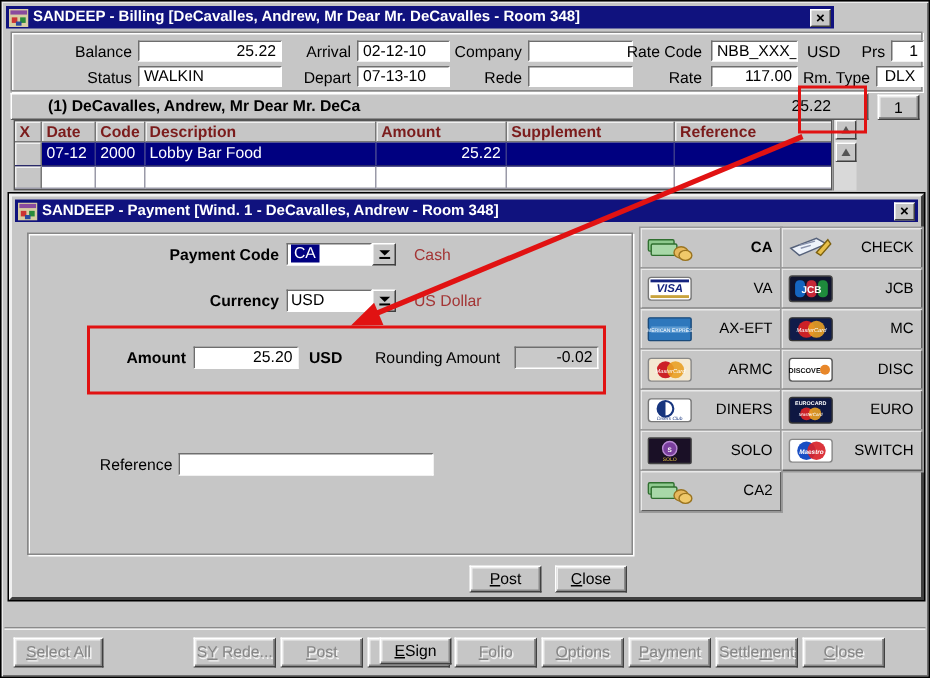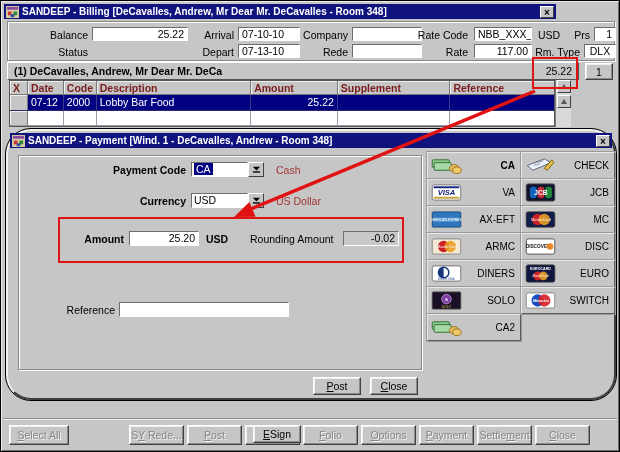--- a/index.html
+++ b/index.html
@@ -26,21 +26,21 @@
     border:1px solid;border-color:#6e6e6e #fff #fff #6e6e6e;
     padding:0 3px;white-space:nowrap;overflow:hidden;}
   .fld.ro{background:#c9c9c9;}
   .btn{position:absolute;background:var(--grey);text-align:center;
     border:1px solid;border-color:#fff #404040 #404040 #fff;
     box-shadow:inset -1px -1px 0 #8a8a8a, inset 1px 1px 0 #efefef;
     line-height:16px;cursor:default;white-space:nowrap;}
   .btn.dis{color:#868686;text-shadow:1px 1px 0 #f2f2f2;}
   .key{text-decoration:underline;}
   .tabbar{position:absolute;background:var(--grey);display:flex;align-items:center;
-    border:1px solid;border-color:#fff #555 #555 #fff;padding:0 6px;font-size:10.5px;}
+    border:1px solid;border-color:#fff #555 #555 #fff;padding:0 24px;font-size:10.5px;}
   .table{position:absolute;background:#fff;border:1px solid #555;}
   .trow{display:flex;}
   .tcell{border-right:1px solid #9a9aa8;border-bottom:1px solid #9a9aa8;
     padding:1px 3px;white-space:nowrap;overflow:hidden;height:100%;}
   .thead .tcell{background:var(--grey);color:var(--maroon);font-weight:bold;
     border-right:1px solid #777;border-bottom:1px solid #777;
     box-shadow:inset 1px 1px 0 #f0f0f0;}
   .selrow .tcell{background:var(--sel);color:#fff;border-right-color:#3a3a8a;border-bottom-color:#2a2a6a;}
   .xcell{background:var(--grey) !important;box-shadow:inset 1px 1px 0 #f0f0f0;border-right:1px solid #777 !important;}
   .sbar{position:absolute;background:#d9d9d9;border-left:1px solid #808080;}
@@ -87,30 +87,31 @@
         </svg>
     </span>
     <span class="ttext">SANDEEP - Billing [DeCavalles, Andrew, Mr Dear Mr. DeCavalles - Room 348]</span>
     <span class="xbtn">×</span>
   </div>
 
   <div class="gbox" style="left:6px;top:20px;width:608px;height:40px;">
     <div class="lbl r" style="left:26px;top:6px;width:54px;">Balance</div>
     <div class="fld r" style="left:84px;top:5px;width:96px;">25.22</div>
     <div class="lbl r" style="left:184px;top:6px;width:42px;">Arrival</div>
-    <div class="fld" style="left:230px;top:5px;width:62px;">07-10-10</div>
+    <div class="fld" style="left:230px;top:5px;width:62px;">02-12-10</div>
     <div class="lbl r" style="left:292px;top:6px;width:48px;">Company</div>
     <div class="fld" style="left:344px;top:5px;width:70px;"></div>
     <div class="lbl r" style="left:400px;top:6px;width:60px;">Rate Code</div>
     <div class="fld" style="left:466px;top:5px;width:58px;">NBB_XXX_I</div>
     <div class="lbl" style="left:530px;top:6px;width:26px;">USD</div>
     <div class="lbl r" style="left:554px;top:6px;width:28px;">Prs</div>
     <div class="fld r" style="left:586px;top:5px;width:22px;">1</div>
 
     <div class="lbl r" style="left:26px;top:23px;width:54px;">Status</div>
+    <div class="fld" style="left:84px;top:22px;width:96px;">WALKIN</div>
     <div class="lbl r" style="left:184px;top:23px;width:42px;">Depart</div>
     <div class="fld" style="left:230px;top:22px;width:62px;">07-13-10</div>
     <div class="lbl r" style="left:292px;top:23px;width:48px;">Rede</div>
     <div class="fld" style="left:344px;top:22px;width:70px;"></div>
     <div class="lbl r" style="left:400px;top:23px;width:60px;">Rate</div>
     <div class="fld r" style="left:466px;top:22px;width:58px;">117.00</div>
     <div class="lbl r" style="left:526px;top:23px;width:46px;">Rm. Type</div>
     <div class="fld" style="left:576px;top:22px;width:32px;text-align:center;">DLX</div>
   </div>
 
@@ -159,21 +160,21 @@
           <polygon points="4,1 7,6 1,6" fill="#555"></polygon>
         </svg>
     </div>
     <div class="sbtn" style="top:15px;">
       <svg viewBox="0 0 8 8" width="8" height="8">
           <polygon points="4,1 7,6 1,6" fill="#555"></polygon>
         </svg>
     </div>
   </div>
 
-  <div class="dlg" style="left:5px;top:128px;width:610px;height:271px;z-index:20;border-radius:25px;">
+  <div class="dlg" style="left:5px;top:128px;width:610px;height:271px;z-index:20;">
     <div class="tbar" style="left:2px;top:2px;width:602px;">
       <span class="ticon">
         <svg viewBox="0 0 14 13">
             <rect width="14" height="13" fill="#d8cda2"></rect>
             <rect x="1" y="1" width="12" height="3" fill="#8a4a9e"></rect>
             <rect x="2" y="6" width="4" height="4" fill="#cc3333"></rect>
             <rect x="8" y="6" width="4" height="4" fill="#2a8a3a"></rect>
             <rect x="5" y="9" width="4" height="3" fill="#2a4a9e"></rect>
           </svg>
       </span>

